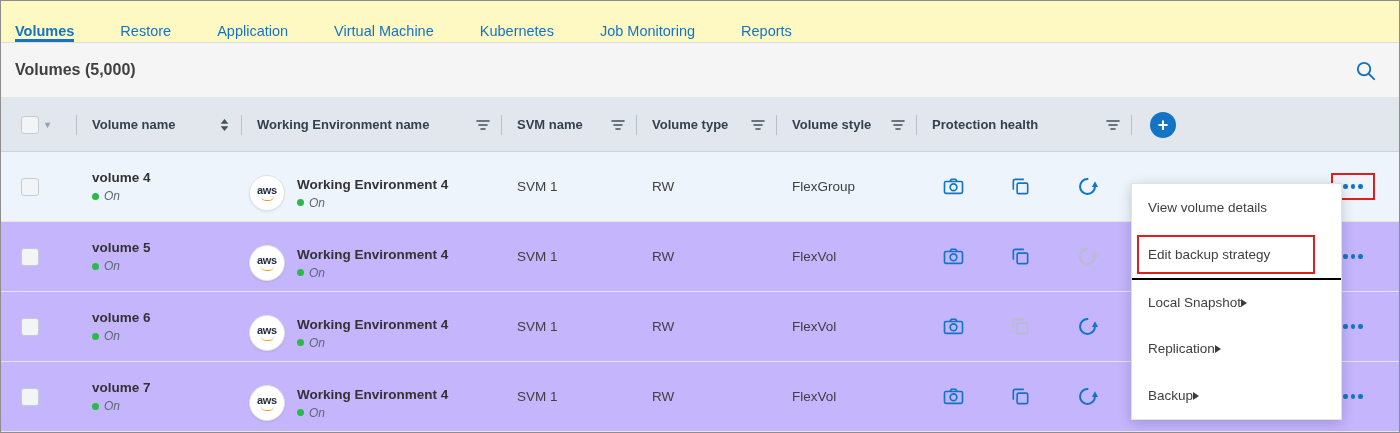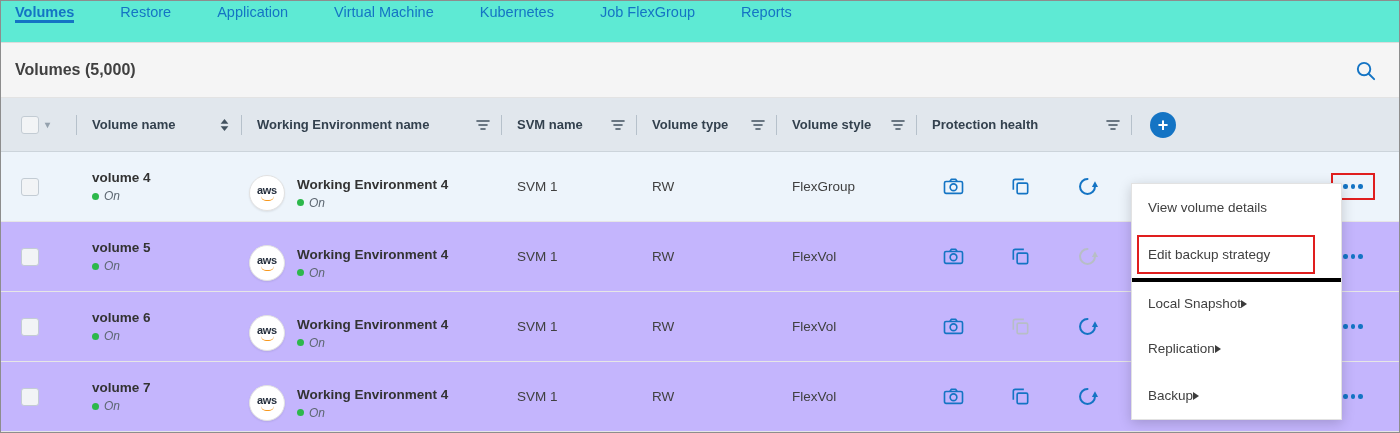--- a/index.html
+++ b/index.html
@@ -14,25 +14,25 @@
     position:relative;
     width:1400px;height:433px;
     border:1px solid #8d8d8d;
     background:#fff;
     overflow:hidden;
   }
   
   .topnav{
     height:42px;
     display:flex;
-    align-items:flex-start;
+    align-items:flex-end;
     gap:46px;
     padding-left:14px;
     border-bottom:1px solid #dcdcdc;
-    background:#5eead4;
+    background:#fef9c3;
   }
   .tab{
     display:flex;align-items:center;
     font-size:14.5px;
     color:var(--accent-blue);
     cursor:pointer;
     border-bottom:3px solid transparent;
     padding-top:3px;
   }
   .tab.active{font-weight:700;border-bottom-color:var(--accent-blue);}
@@ -131,21 +131,21 @@
     z-index:10;
   }
   .menu-item{
     position:relative;
     height:47px;
     display:flex;align-items:center;justify-content:flex-start;
     padding:0 18px 0 16px;
     font-size:13.5px;color:#404040;
     cursor:pointer;
   }
-  .menu-item:nth-child(3){border-top:4px solid #000000;}
+  .menu-item:nth-child(3){border-top:2px solid #000000;}
   .mi-arrow{
     width:0;height:0;flex:none;
     border-left:6px solid #3c3c3c;
     border-top:4.5px solid transparent;
     border-bottom:4.5px solid transparent;
   }
   .mi-annot{
     position:absolute;left:5px;right:26px;top:4px;bottom:4px;
     border:2px solid var(--annotation-red);
     pointer-events:none;
@@ -171,21 +171,21 @@
 
   <span class="tab">
         <span class="tab-label">Virtual Machine</span>
       </span>
 
   <span class="tab">
         <span class="tab-label">Kubernetes</span>
       </span>
 
   <span class="tab">
-        <span class="tab-label">Job FlexGroup</span>
+        <span class="tab-label">Job Monitoring</span>
       </span>
 
   <span class="tab">
         <span class="tab-label">Reports</span>
       </span>
 </nav>
 
   <div class="section-bar">
     <span class="section-title">Volumes (5,000)</span>
     <span class="search">

